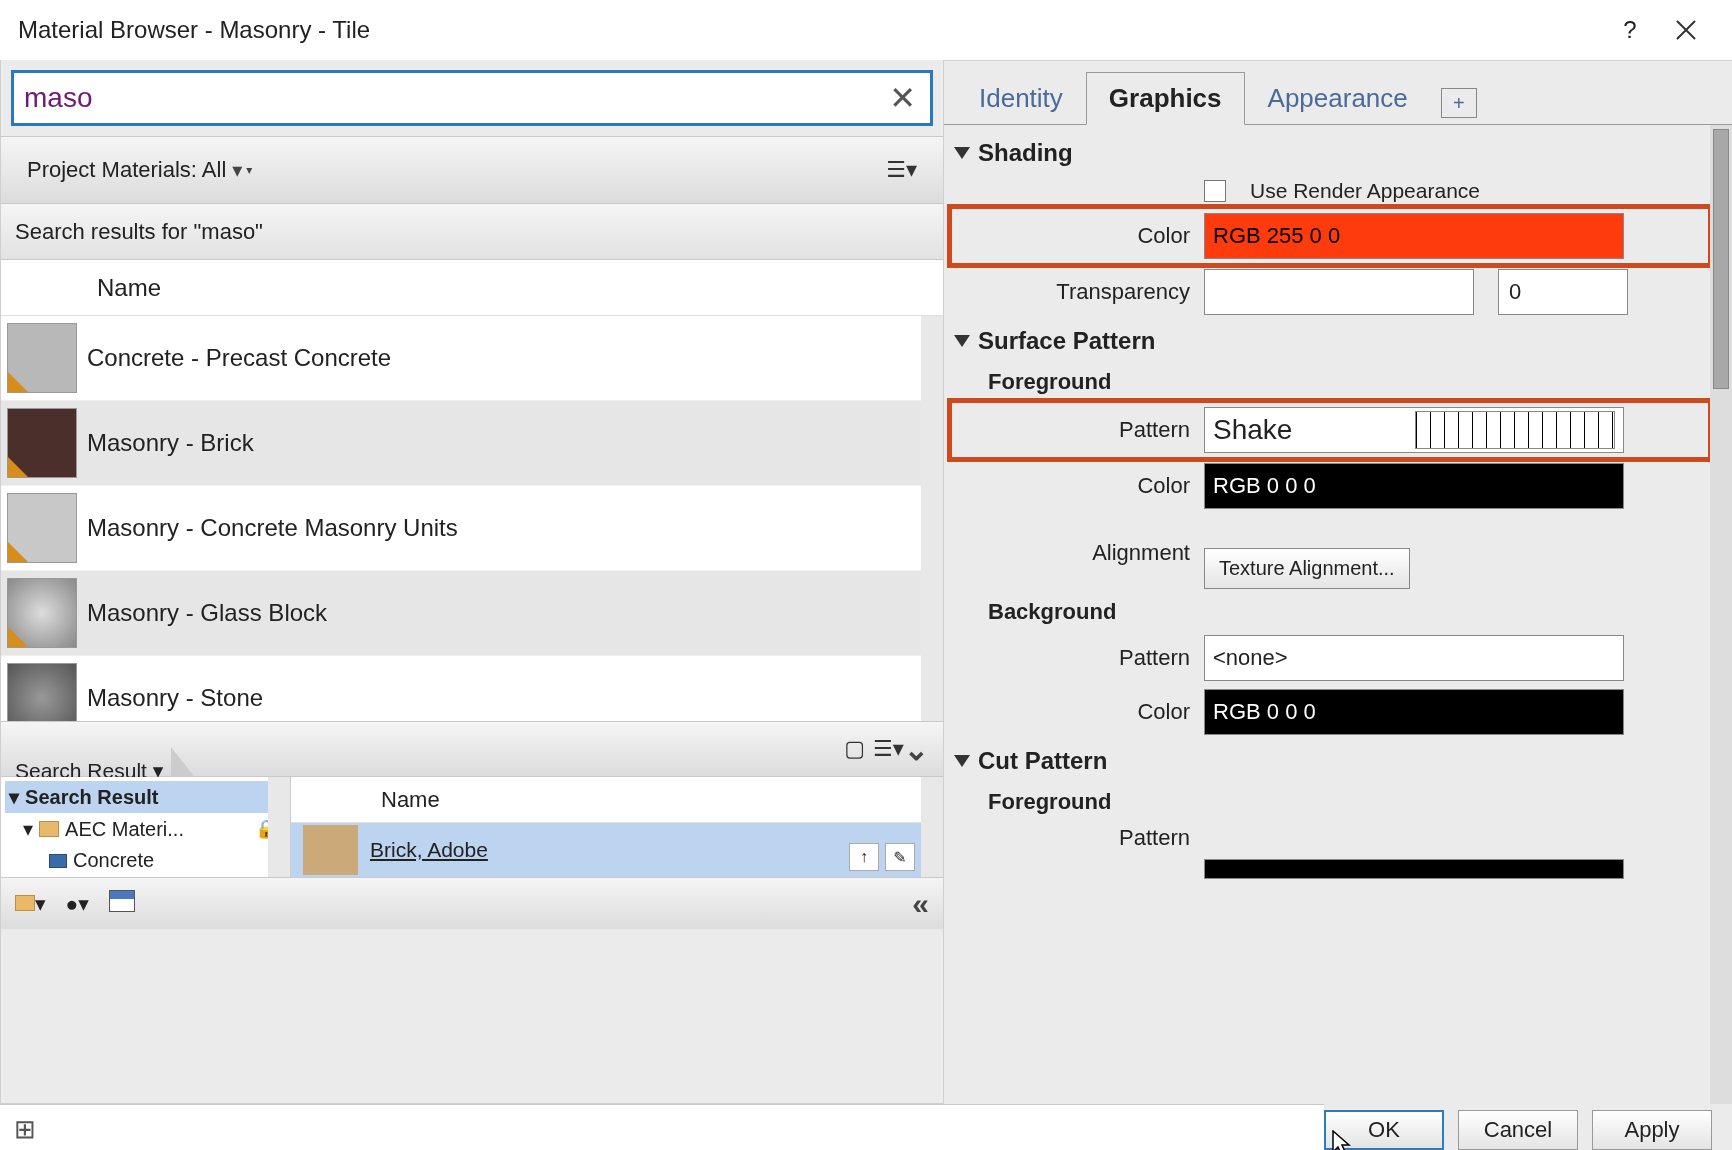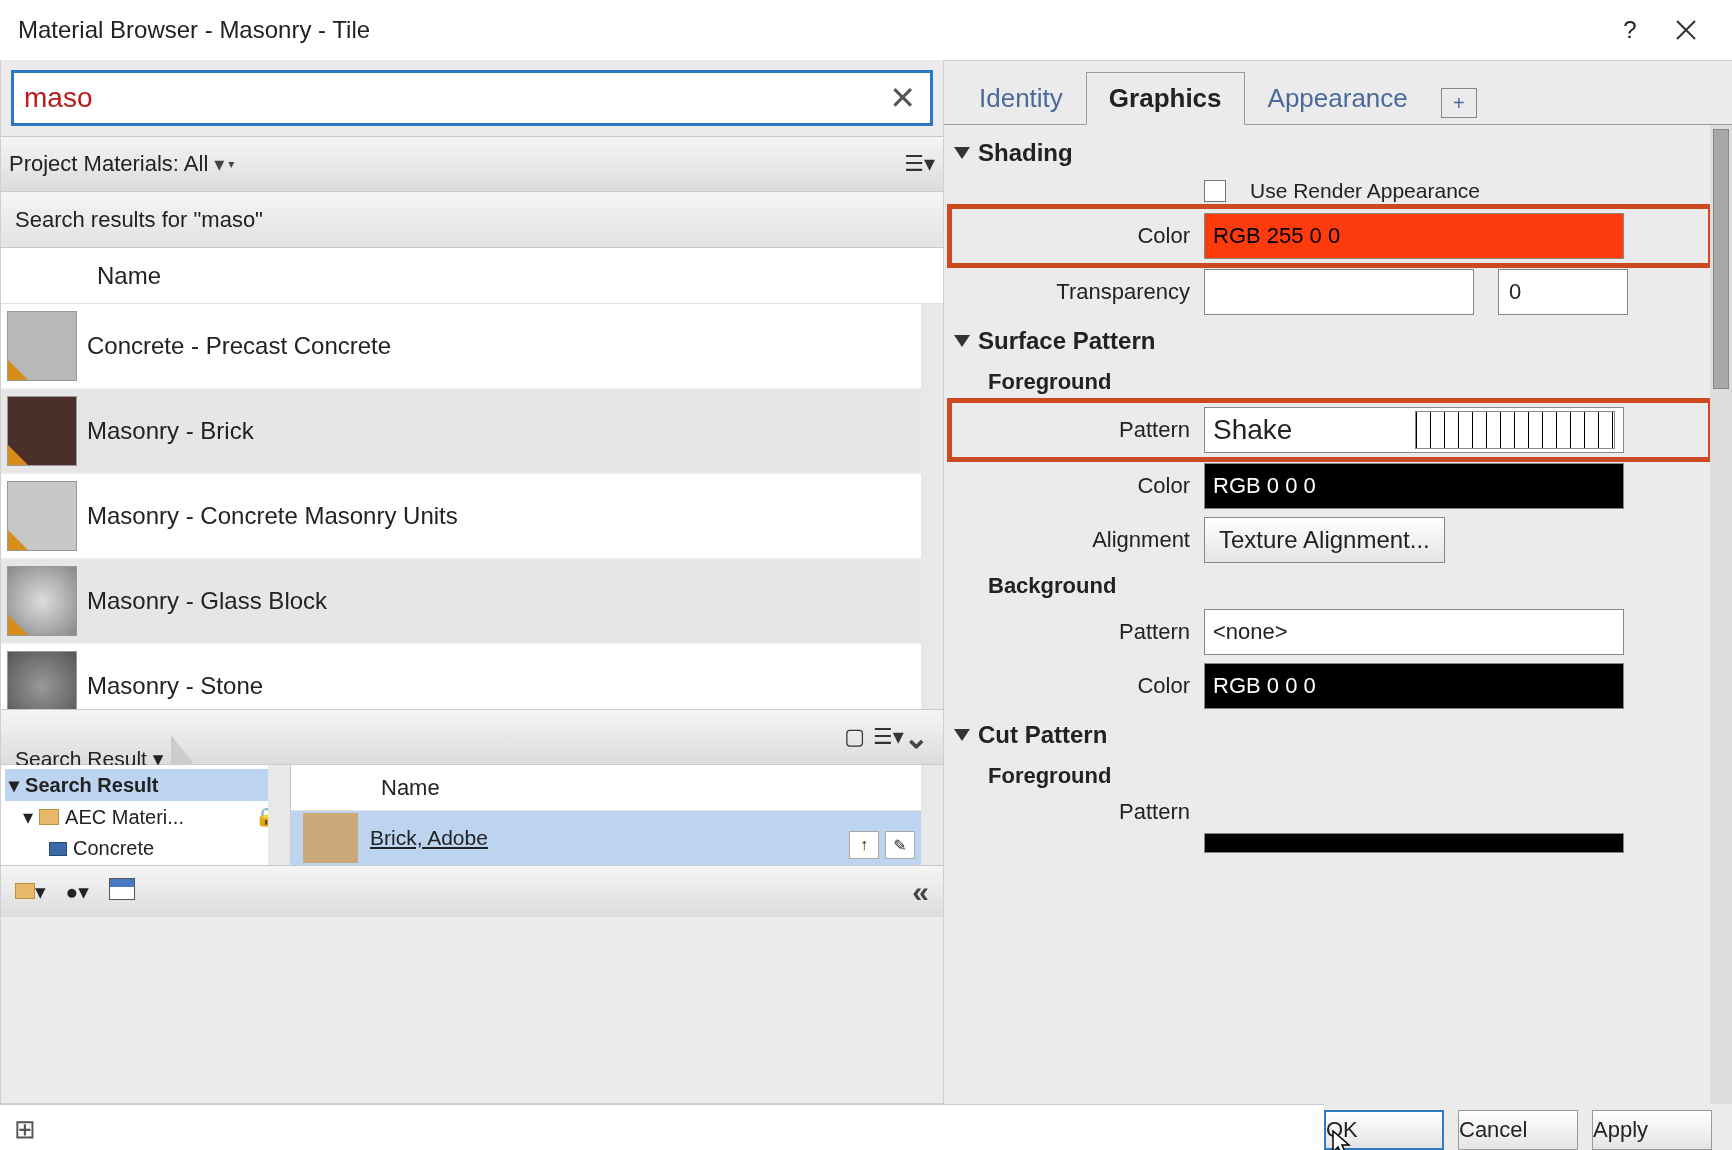--- a/index.html
+++ b/index.html
@@ -8,24 +8,24 @@
 .titlebar { height: 60px; display: flex; align-items: center; padding: 0 18px; background: #fff; }
 .titlebar .title { flex: 1; font-size: 24px; }
 .titlebar .btn { width: 56px; height: 56px; display:flex; align-items:center; justify-content:center; font-size: 24px; }
 
 .main { display: flex; height: 1044px; }
 .left-pane { width: 944px; background: #ebebeb; border: 1px solid #cfcfcf; border-top:none; display:flex; flex-direction:column; }
 .right-pane { flex: 1; background: #ebebeb; border-top:1px solid #cfcfcf; position:relative; }
 
 .search-wrap { padding: 10px 10px 0 10px; }
 .search-box { display:flex; align-items:center; background:#fff; border: 3px solid #2a78c3; height: 56px; padding: 0 6px 0 10px; }
-.search-box input { flex:1; border:none; outline:none; font-size: 28px; color:#b91c1c; background:transparent; }
+.search-box input { flex:1; border:none; outline:none; font-size: 28px; color:#701a75; background:transparent; }
 .search-box .clear { font-size: 32px; color:#555; padding:0 8px; }
 
-.filter-row { height: 56px; background: linear-gradient(#f5f5f5,#dcdcdc); border-top:1px solid #c9c9c9; border-bottom:1px solid #c9c9c9; margin-top:10px; display:flex; align-items:center; padding: 0 8px; }
+.filter-row { height: 68px; background: linear-gradient(#f5f5f5,#dcdcdc); border-top:1px solid #c9c9c9; border-bottom:1px solid #c9c9c9; margin-top:10px; display:flex; align-items:center; padding: 0 26px; }
 .filter-row .lbl { font-size:22px; }
 .filter-row .spacer { flex:1; }
 .filter-row .icon-funnel { margin-left:6px; font-size:20px; color:#444; }
 .filter-row .caret { margin-left:4px; font-size:12px; color:#444; }
 .viewbtn { margin-left:8px; font-size:22px; color:#333; }
 
 .search-header { height: 56px; background: linear-gradient(#f5f5f5,#e2e2e2); border-bottom:1px solid #c9c9c9; display:flex; align-items:center; padding: 0 14px; font-size:22px; }
 
 .col-header { display:flex; height:56px; align-items:center; border-bottom:1px solid #e0e0e0; background:#fff; }
 .col-header .thumb-col { width: 90px; }
@@ -83,30 +83,30 @@
 .sect-h { display:flex; align-items:center; gap:8px; padding: 8px 4px; font-size:24px; font-weight:600;text-align:right; }
 .sect-h .tri-d { width:0;height:0;border-left:8px solid transparent;border-right:8px solid transparent;border-top:12px solid #333; }
 .sub-h { display:flex; align-items:center; gap:8px; padding: 6px 4px 6px 30px; font-size:22px; font-weight:600; }
 .sub-h .tri-d { border-top:10px solid #333; }
 
 .prow { display:flex; align-items:center; padding: 4px 10px 4px 0; gap:14px; }
 .prow .plabel { width: 200px; text-align: right; font-size:22px; margin-left: 40px; }
 .prow .pval { flex:1; max-width: 420px; height:46px; border:1px solid #888; background:#fff; display:flex; align-items:center; padding:0 8px; font-size:22px; }
 .prow .pval.black { background:#000; color:#fff; }
 .prow .pval.red { background:#fe3b0d; color:#000; }
-.prow .pbtn { border:1px solid #888; background:linear-gradient(#fff,#e4e4e4); padding:8px 14px; font-size:24px; }
+.prow .pbtn { border:1px solid #888; background:linear-gradient(#fff,#e4e4e4); padding:8px 14px; font-size:20px;margin-top:31px; }
 .prow.hl-o { outline:5px solid #cc4a1d; outline-offset:-2px; padding:6px 10px 6px 0; }
 .chkbox { width:22px;height:22px;border:1px solid #777;background:#fff; margin-right:10px; }
 .patbox { flex:0 0 200px; height:38px; border:1px solid #888; background:#fff; margin-left:auto; background-image: repeating-linear-gradient(90deg,#000 0,#000 1px,transparent 1px,transparent 14px); }
 .patbox.cross { background-image: repeating-linear-gradient(45deg,#000 0,#000 1px,transparent 1px,transparent 18px), repeating-linear-gradient(-45deg,#000 0,#000 1px,transparent 1px,transparent 18px); }
 .transv { width:130px;height:46px;border:1px solid #888;background:#fff;display:flex;align-items:center;padding:0 10px;font-size:22px; }
 .slider { height:46px; border:1px solid #888; background:#fff; flex:0 0 270px; margin-right:10px; }
 
 .footer-btns { position:absolute; bottom:0; right:0; left:0; height:62px; display:flex; align-items:center; justify-content:flex-end; gap:14px; padding-right:20px; background:#ebebeb; border-top:1px solid #c9c9c9; }
-.fbtn { min-width:120px; height:40px; border:1px solid #999; background:linear-gradient(#fff,#e4e4e4); font-size:22px; display:flex; align-items:center; justify-content:flex-start; }
+.fbtn { min-width:120px; height:40px; border:1px solid #999; background:linear-gradient(#fff,#e4e4e4); font-size:22px; display:flex; align-items:center; justify-content:center; }
 .fbtn.primary { border: 2px solid #2f7bbf; }
 .cursor { position:absolute; width:20px; height:28px; pointer-events:none; }
 .redhi { position:relative; }
 .redhi::before { content:""; position:absolute; left:0;top:0;width:140px;height:100%; background:#ff7648; z-index:-1; }
 </style>
 </head>
 <body>
 
 <div class="titlebar">
   <div class="title">Material Browser - Masonry - Tile</div>

